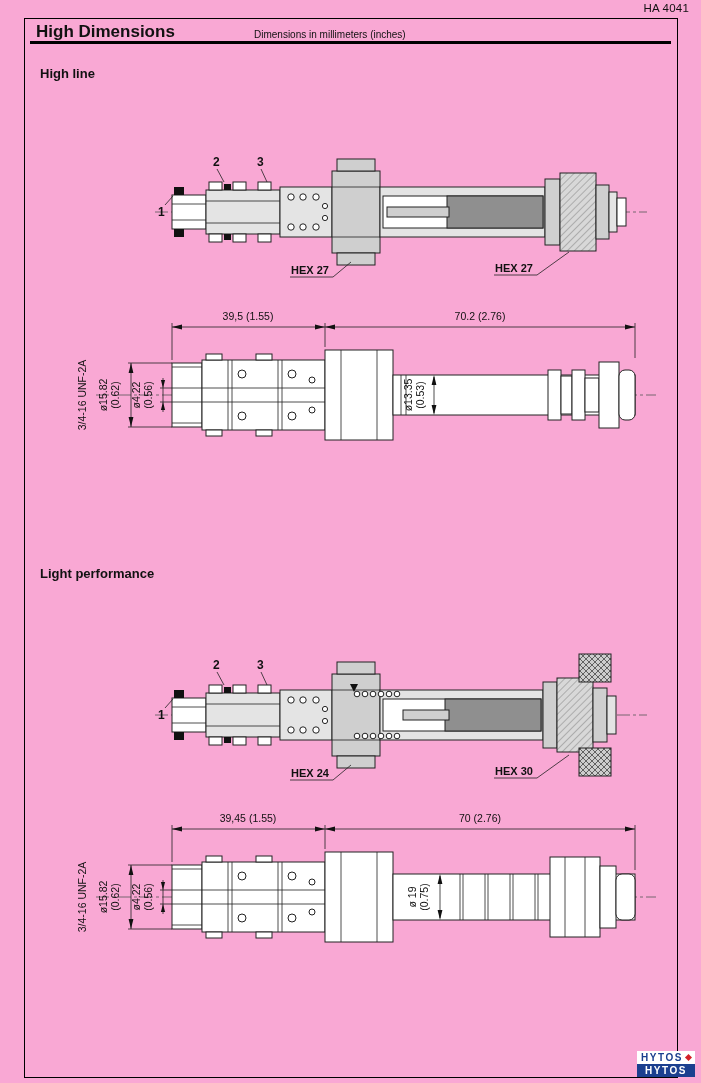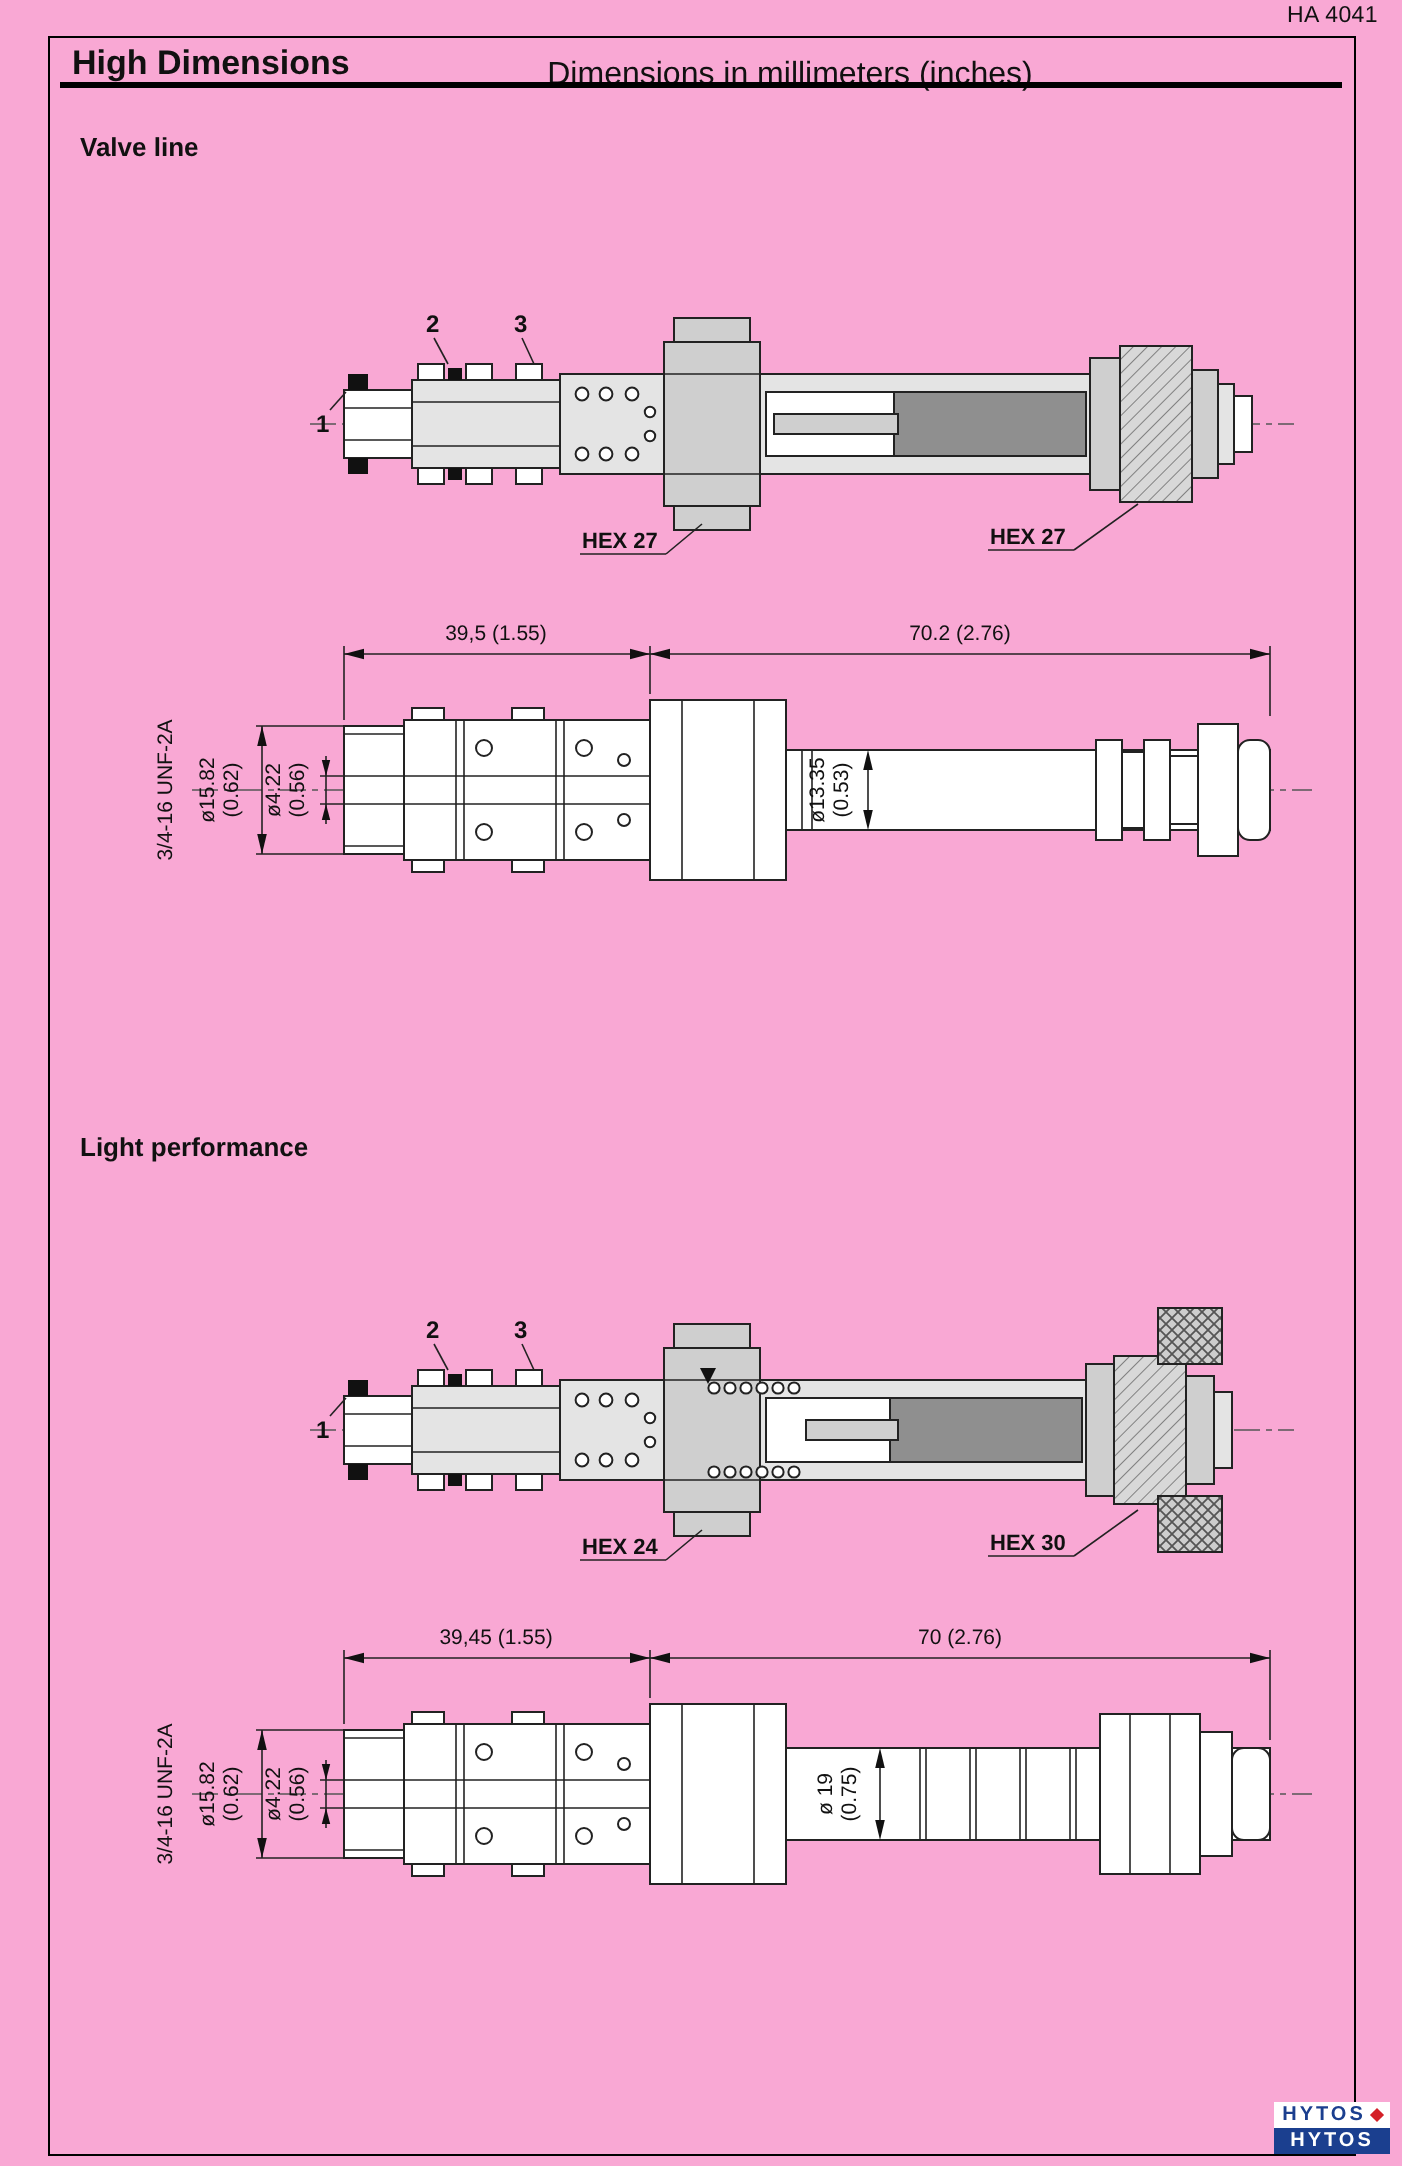--- a/index.html
+++ b/index.html
@@ -1,21 +1,21 @@
 <!DOCTYPE html>
 <html><head>
 <meta charset="utf-8">
 <style>
   *{margin:0;padding:0;box-sizing:border-box}
   html,body{width:701px;height:1083px;background:#fff;font-family:"Liberation Sans",sans-serif;color:#111}
   #page{position:relative;width:701px;height:1083px;background:#f9a8d4;overflow:hidden}
   .frame{position:absolute;left:24px;top:18px;width:654px;height:1060px;border:1.5px solid #000}
   .doc-number{position:absolute;top:2px;right:12px;font-size:11.5px;letter-spacing:.2px}
   .title{position:absolute;left:36px;top:22px;font-size:17px;font-weight:bold}
-  .subtitle{position:absolute;left:270px;top:29px;width:250px;text-align:center;font-size:16px}
+  .subtitle{position:absolute;left:254px;top:29px;width:250px;text-align:left;font-size:10px}
   .rule{position:absolute;left:30px;top:41px;width:641px;height:2.5px;background:#000}
   .sec-heading{position:absolute;font-size:13px;font-weight:bold}
   .fig{position:absolute}
   svg text{font-family:"Liberation Sans",sans-serif}
   .plbl{font-size:12px;font-weight:bold;fill:#111}
   .hexlbl{font-size:11px;font-weight:bold;fill:#111}
   .dim{font-size:10.5px;fill:#111}
   .p{fill:#fff;stroke:#222;stroke-width:1}
   .g1{fill:#e4e4e4}
   .g2{fill:#cfcfcf}
@@ -33,21 +33,21 @@
 <body>
 
 <div id="page">
 
   <div class="doc-number">HA 4041</div>
   <div class="frame"></div>
   <div class="title">High Dimensions</div>
   <div class="subtitle">Dimensions in millimeters (inches)</div>
   <div class="rule"></div>
 
-  <div class="sec-heading" style="left:40px;top:66px">Valve line</div>
+  <div class="sec-heading" style="left:40px;top:66px">High line</div>
 
   <svg class="fig" style="left:145px;top:135px" width="510" height="170" viewBox="0 0 510 170">
     <defs>
       <pattern id="ll-h" width="5" height="5" patternTransform="rotate(45)" patternUnits="userSpaceOnUse">
         <rect width="5" height="5" fill="#d8d8d8"></rect>
         <line x1="0" y1="0" x2="0" y2="5" stroke="#808080" stroke-width="1"></line>
       </pattern>
     </defs>
     <line class="cl" x1="10" y1="77" x2="502" y2="77"></line>
     <g>

